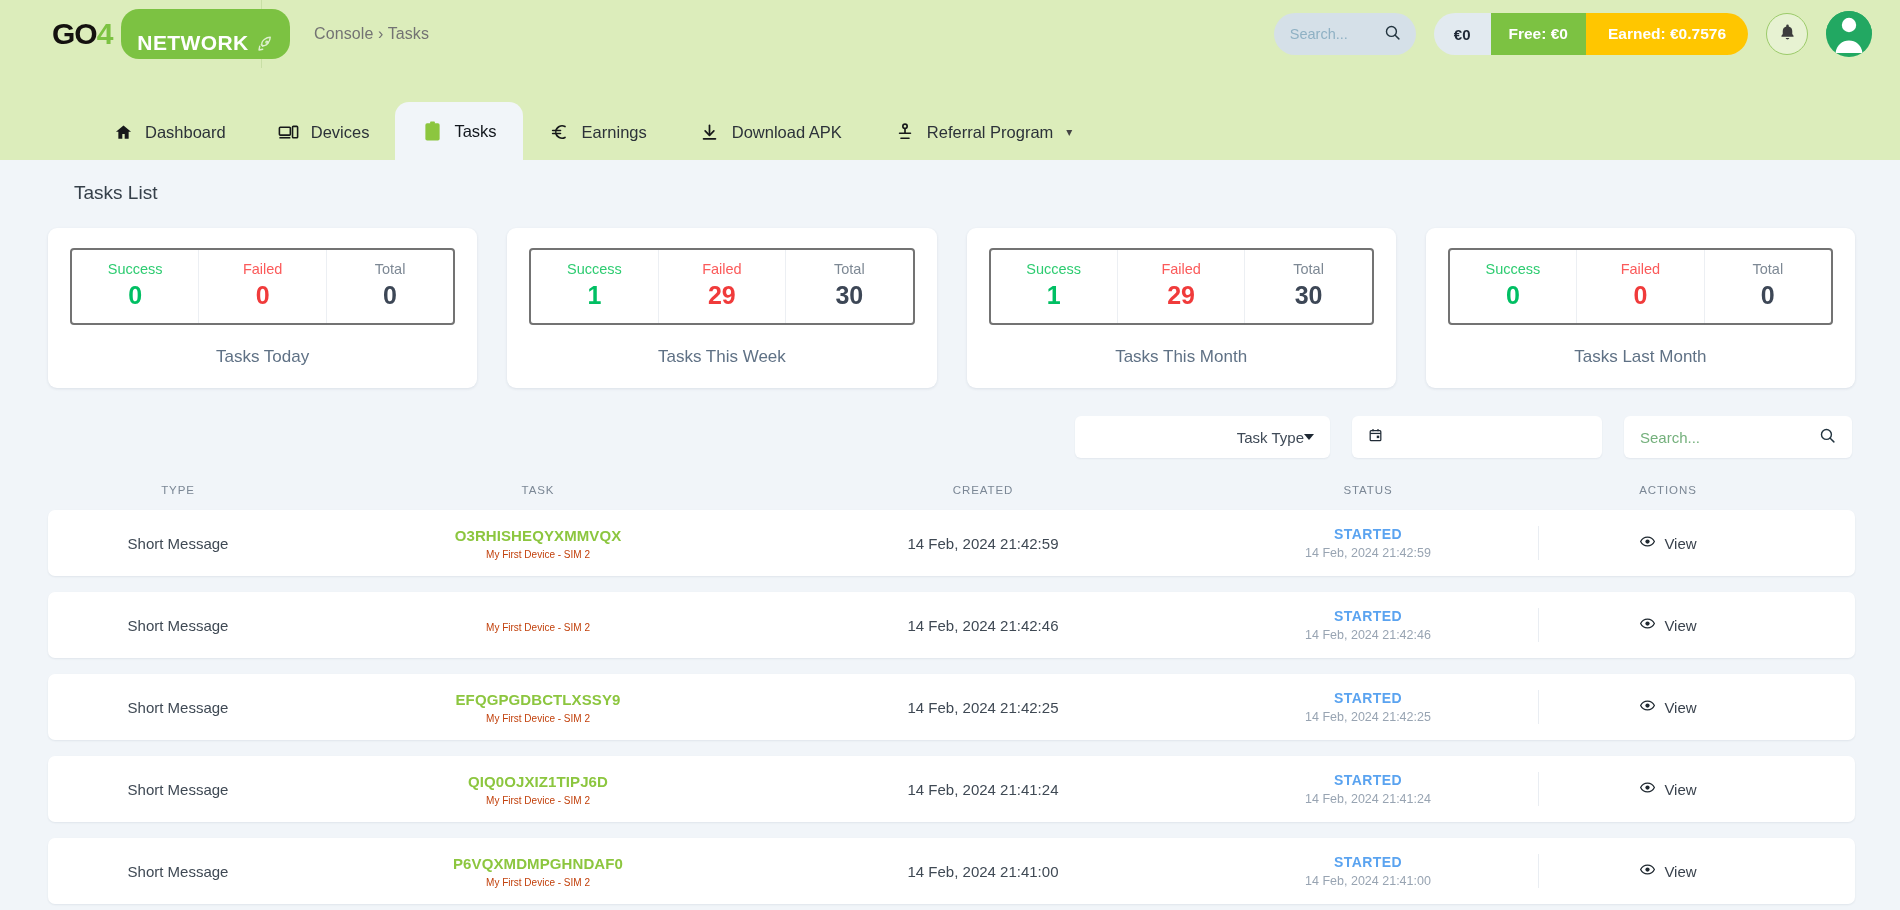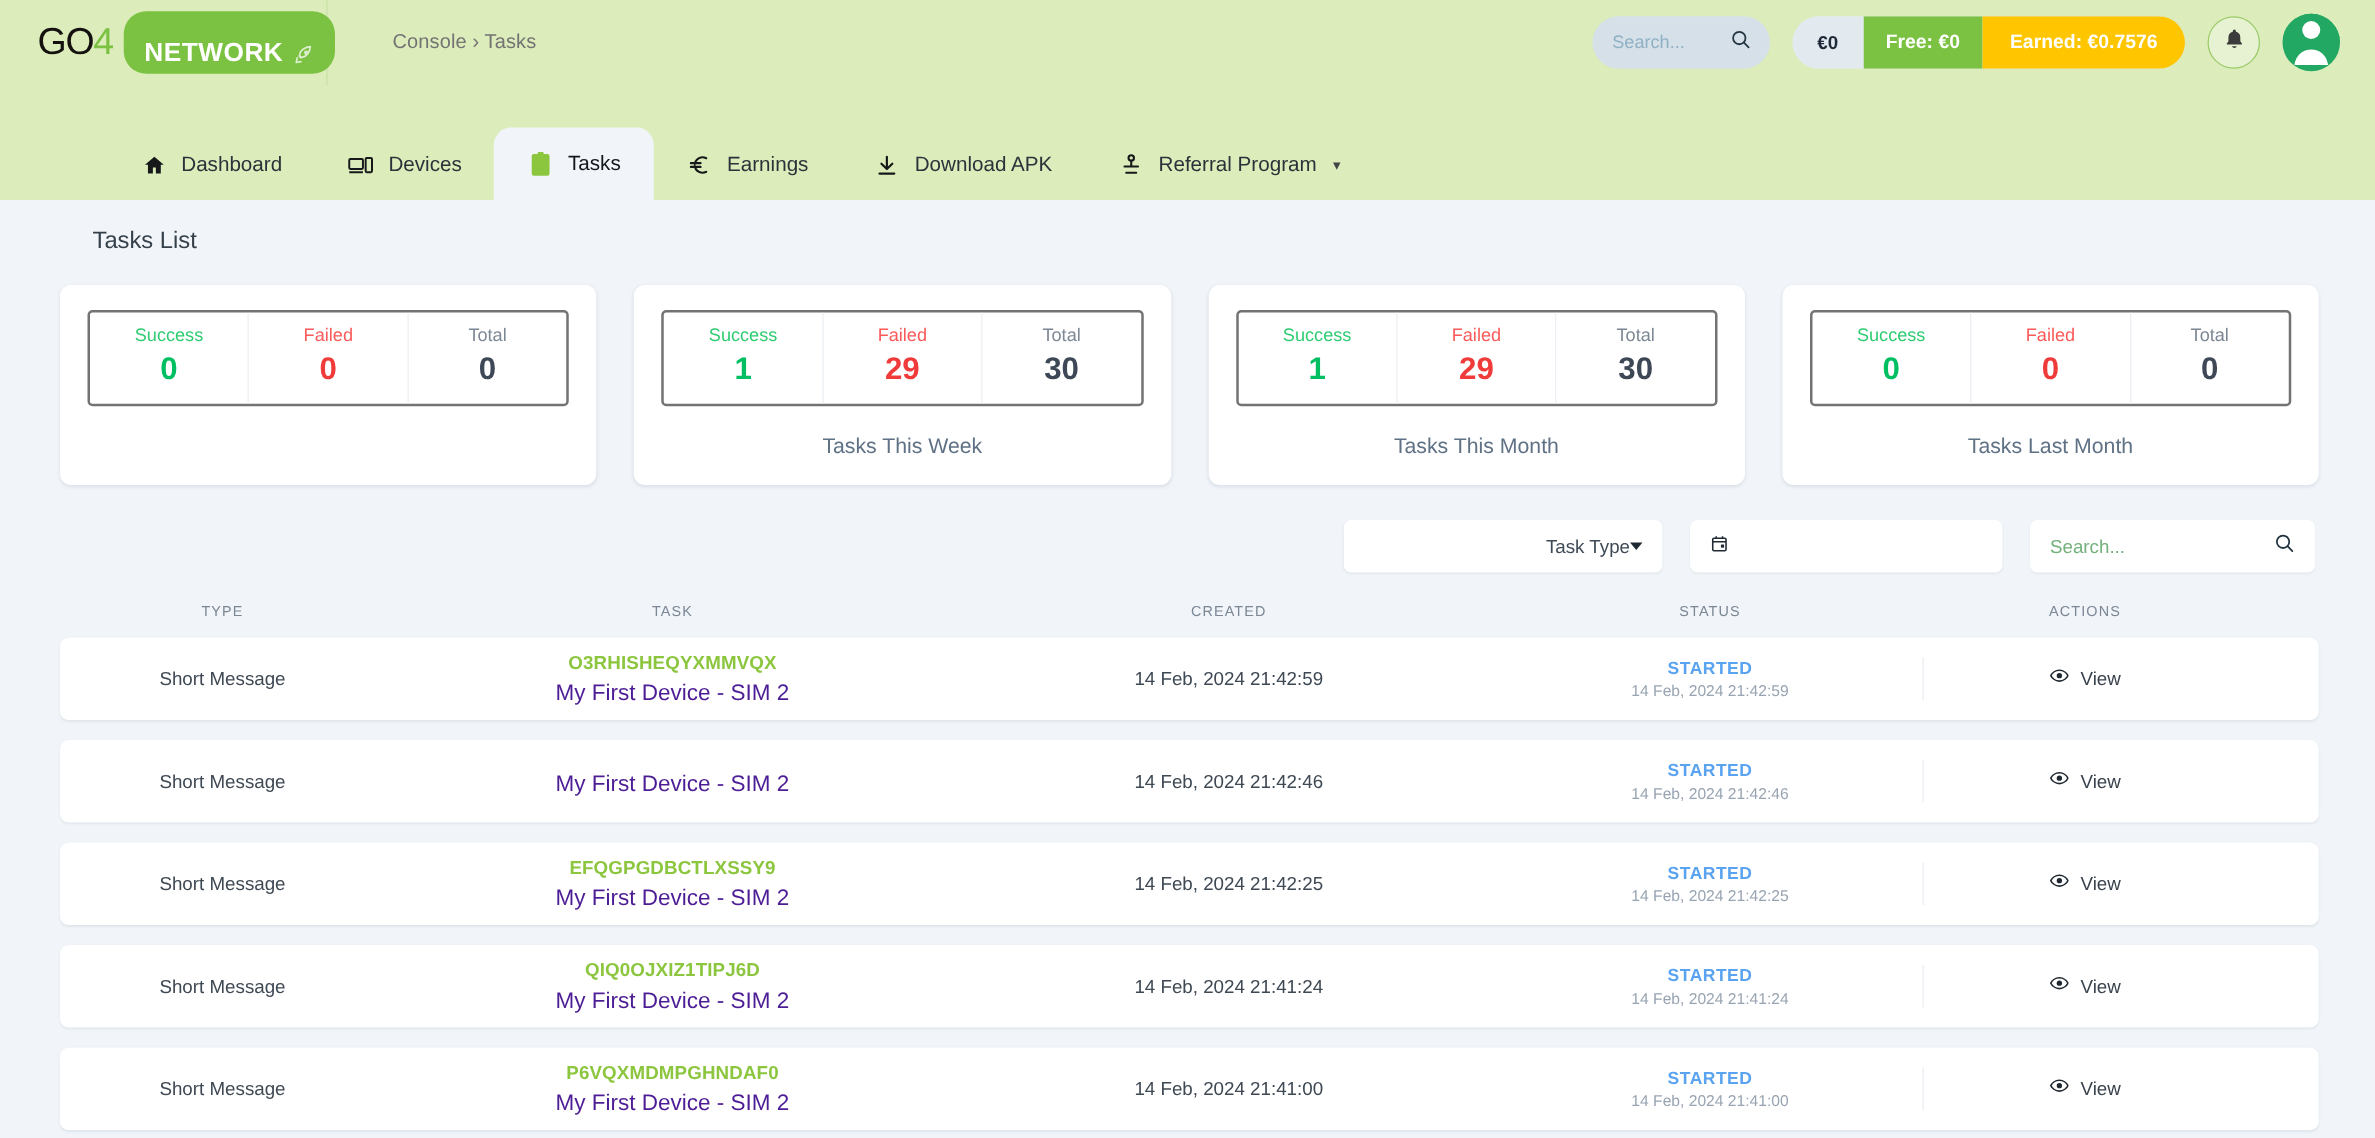--- a/index.html
+++ b/index.html
@@ -24,26 +24,27 @@
     width: 262px;
     height: 68px;
     display: flex;
     align-items: center;
     padding-left: 30px;
     border-right: 1px solid #c8dfa5;
   }
   .logo { display: flex; align-items: center; gap: 0px; }
   .logo-go4 {
     font-size: 30px;
-    font-weight: 400;
+    font-weight: 700;
     letter-spacing: -1px;
     color: #14110f;
     font-family: "Liberation Sans", sans-serif;
     position: relative;
     line-height: 1;
+    margin-left: 22px;
   }
   .logo-go4 .four { color: #7cc242; }
   .logo-pill {
     margin-left: 9px;
     background: #7cc242;
     color: #ffffff;
     font-size: 21px;
     font-weight: 700;
     letter-spacing: 0.4px;
     border-radius: 18px;
@@ -287,22 +288,22 @@
   }
   .td { text-align: center; }
   .td-type { font-size: 15px; color: #3f4954; }
   .td-task-code {
     font-size: 15px;
     font-weight: 700;
     color: #8cc63f;
     letter-spacing: 0.1px;
   }
   .td-task-sub {
-    font-size: 18px;
-    color: #4c1d95;
+    font-size: 10px;
+    color: #c2410c;
     margin-top: 5px;
   }
   .td-created { font-size: 15px; color: #3f4954; }
   .td-status-label {
     font-size: 14px;
     font-weight: 700;
     color: #5aa3f0;
     letter-spacing: 0.4px;
   }
   .td-status-time {
@@ -470,20 +471,21 @@
         </div>
         <div class="stat-cell">
           <div class="stat-label failed">Failed</div>
           <div class="stat-value failed">0</div>
         </div>
         <div class="stat-cell">
           <div class="stat-label total">Total</div>
           <div class="stat-value total">0</div>
         </div>
       </div>
+      <div class="stat-caption">Tasks Today</div>
     </div>
 
     <div class="stat-card">
       <div class="stat-row">
         <div class="stat-cell">
           <div class="stat-label success">Success</div>
           <div class="stat-value success">1</div>
         </div>
         <div class="stat-cell">
           <div class="stat-label failed">Failed</div>

